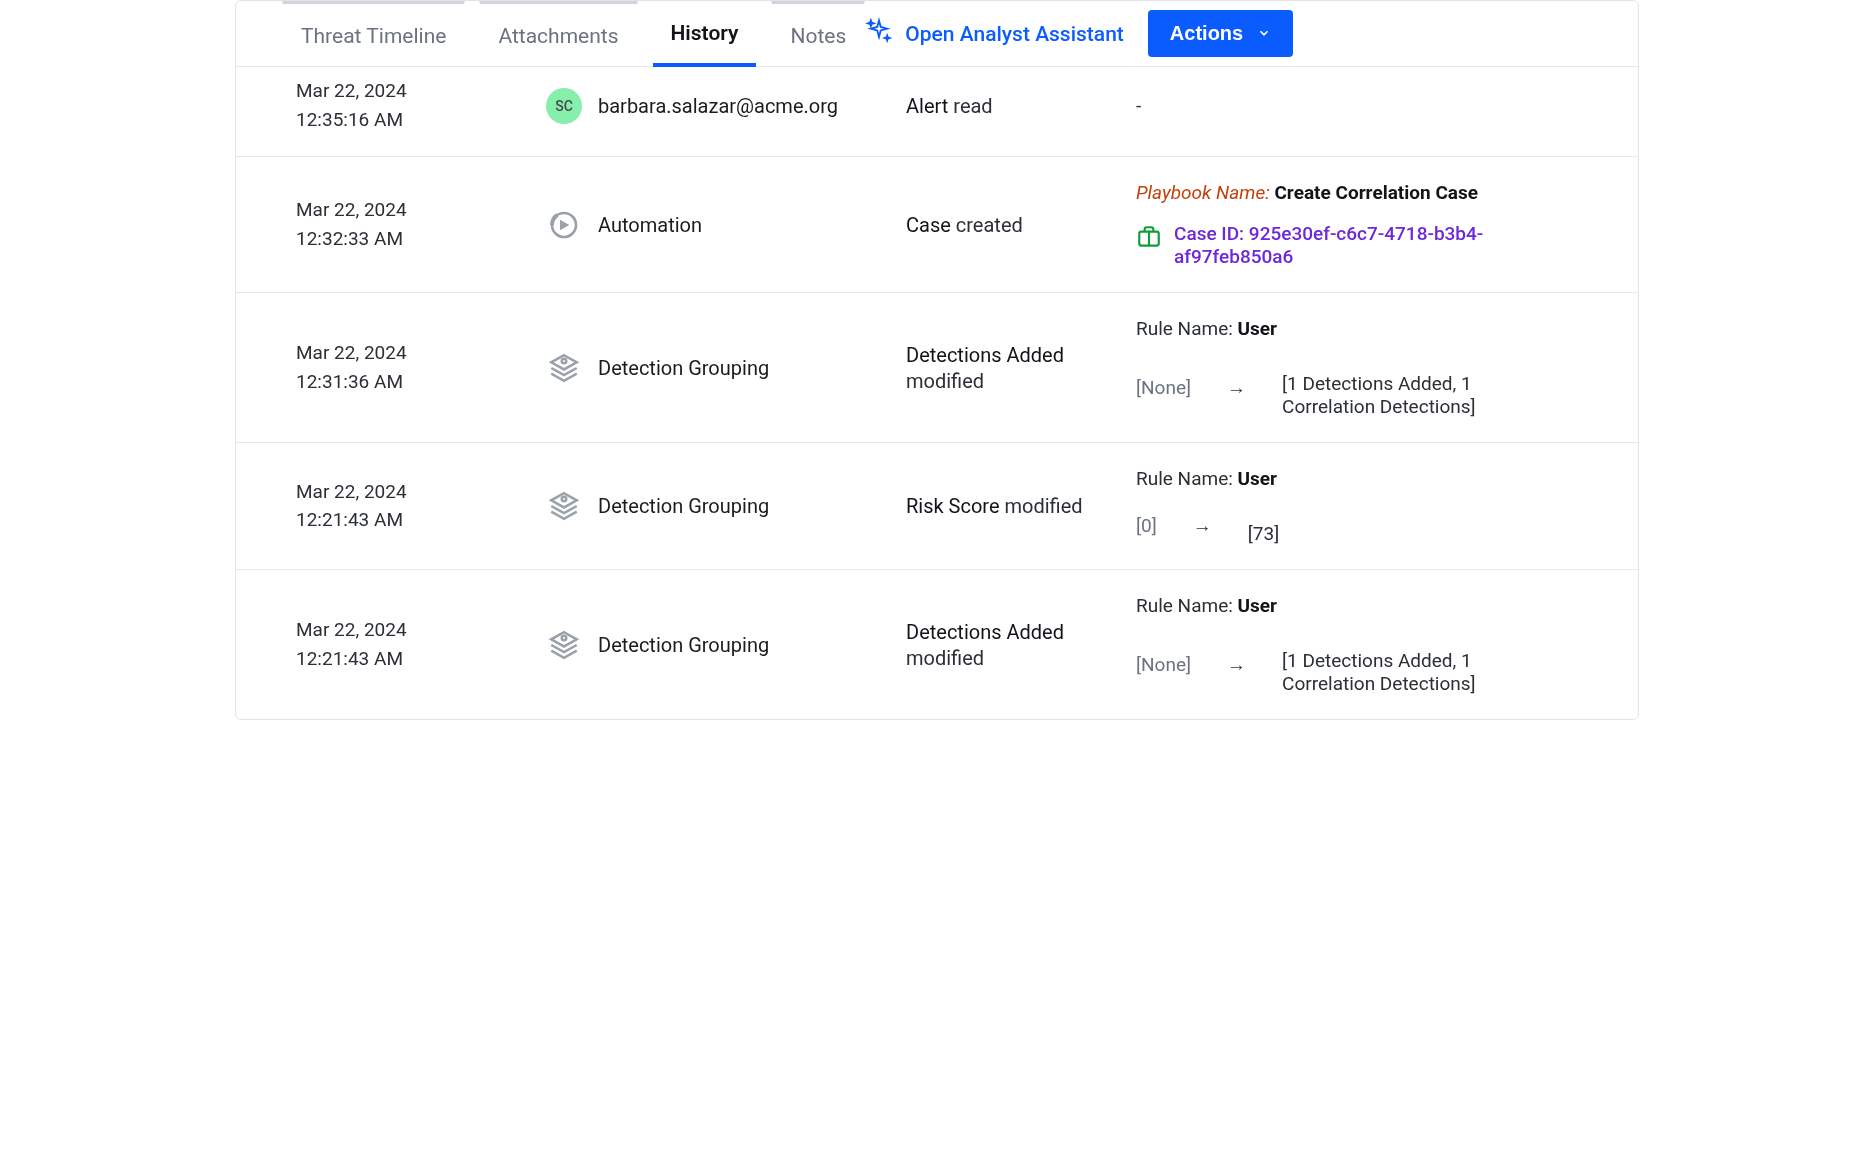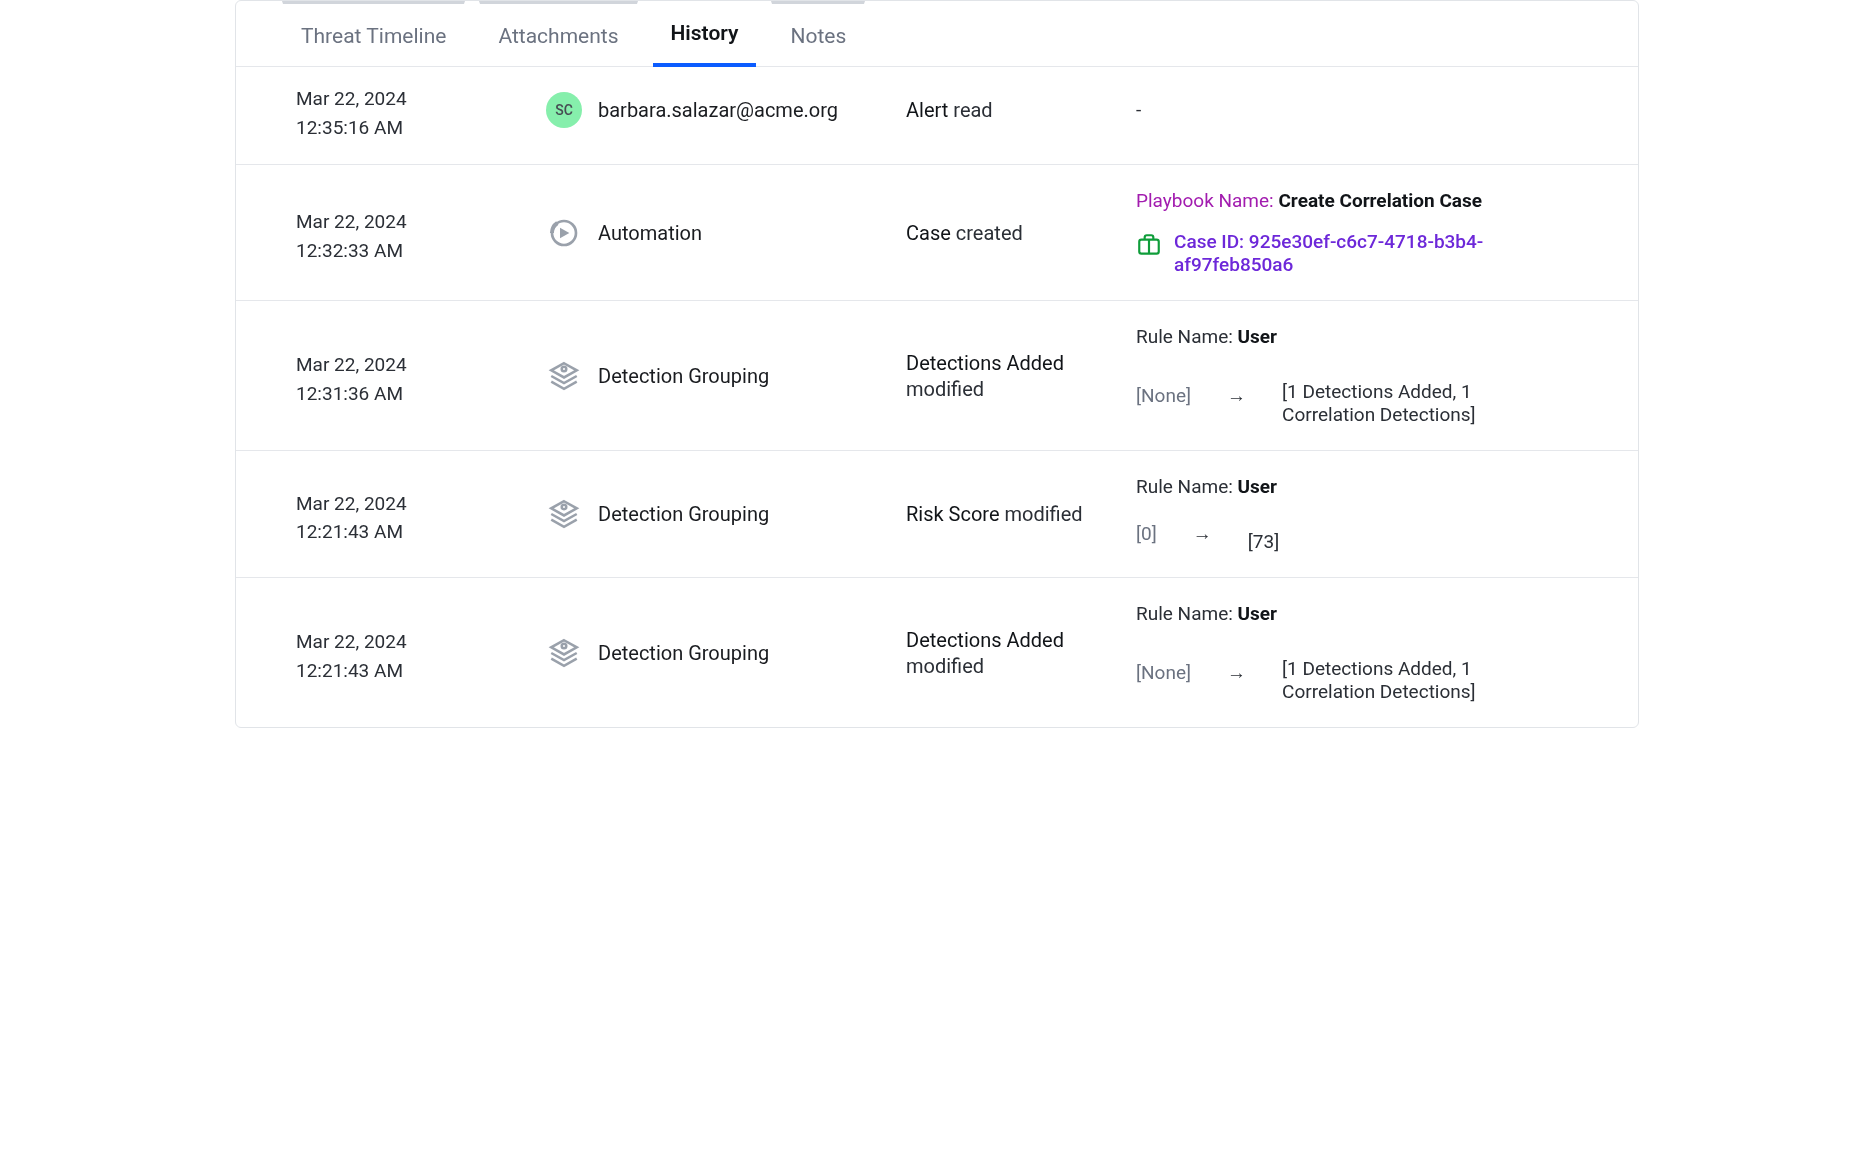--- a/index.html
+++ b/index.html
@@ -70,32 +70,32 @@
   .rows { }
   .row {
     display:grid;
     grid-template-columns: 250px 360px 230px 1fr;
     gap: 0;
     padding: 24px 28px 24px 60px;
     border-bottom: 1px solid #e5e7eb;
     align-items: center;
   }
   .row.first { padding-top: 10px; padding-bottom: 22px; }
-  .date { color:#2b2f36; font-size:19px; line-height:1.5;margin-top:8px; }
+  .date { color:#2b2f36; font-size:19px; line-height:1.5; }
   .actor { display:flex; align-items:center; gap:16px; font-size:20px; color:#1a1c20; }
   .avatar {
     width:36px; height:36px; border-radius:50%;
     background:#86efac; display:flex; align-items:center; justify-content:center;
     font-size:14px; color:#464b52; font-weight:500;
   }
   .actor-icon { width:36px; height:36px; display:flex; align-items:center; justify-content:center; color:#9aa1ab; }
   .event { font-size:20px; color:#2b2f36; }
   .event b { font-weight:400; color:#111418; }
   .details { font-size:19px; color:#2b2f36; }
-  .details .label { color:#a21caf; }
+  .details .label { color:#c2410c;font-style:italic; }
   .details b { font-weight:700; color:#111418; }
   .case-line { display:flex; align-items:flex-start; gap:12px; margin-top:18px; }
   .case-link { color:#6d28d9; font-weight:500; max-width: 380px; }
   .briefcase { color:#0f9d3a; flex-shrink:0; margin-top:2px; }
   .change-row { display:flex; align-items:center; gap: 36px; margin-top: 16px; }
   .change-from { color:#6b7280; }
   .arrow { color:#2b2f36; }
   .change-to { color:#2b2f36; max-width: 220px; margin-top: 16px; }
   .row:last-child { border-bottom: none; }
   .spark-icon { color:#0b5cff; }
@@ -105,20 +105,40 @@
 
 <div class="frame">
 
   <div class="topbar">
     <div class="tabs">
       <div class="tab">Threat Timeline</div>
       <div class="tab">Attachments</div>
       <div class="tab active">History</div>
       <div class="tab">Notes</div>
     </div>
+    <div class="right-actions">
+      <div class="assistant-link">
+        <span class="spark-icon">
+          <svg width="28" height="28" viewBox="0 0 24 24" fill="none" stroke="currentColor" stroke-width="1.6">
+            <path d="M12 3 L13.5 8.5 L19 10 L13.5 11.5 L12 17 L10.5 11.5 L5 10 L10.5 8.5 Z"></path>
+            <path d="M5 3 L5.6 4.8 L7.4 5.4 L5.6 6 L5 7.8 L4.4 6 L2.6 5.4 L4.4 4.8 Z"></path>
+            <path d="M19 16 L19.5 17.5 L21 18 L19.5 18.5 L19 20 L18.5 18.5 L17 18 L18.5 17.5 Z"></path>
+          </svg>
+        </span>
+        <span>Open Analyst Assistant</span>
+      </div>
+      <button class="actions-btn">
+        <span>Actions</span>
+        <span>
+          <svg class="chev" viewBox="0 0 24 24" fill="none" stroke="white" stroke-width="3">
+              <path d="M6 9l6 6 6-6"></path>
+            </svg>
+        </span>
+      </button>
+    </div>
   </div>
 
   <div class="rows">
 
     <div class="row first">
       <div class="date">
         <div>Mar 22, 2024</div>
         <div>12:35:16 AM</div>
       </div>
       <div class="actor">

